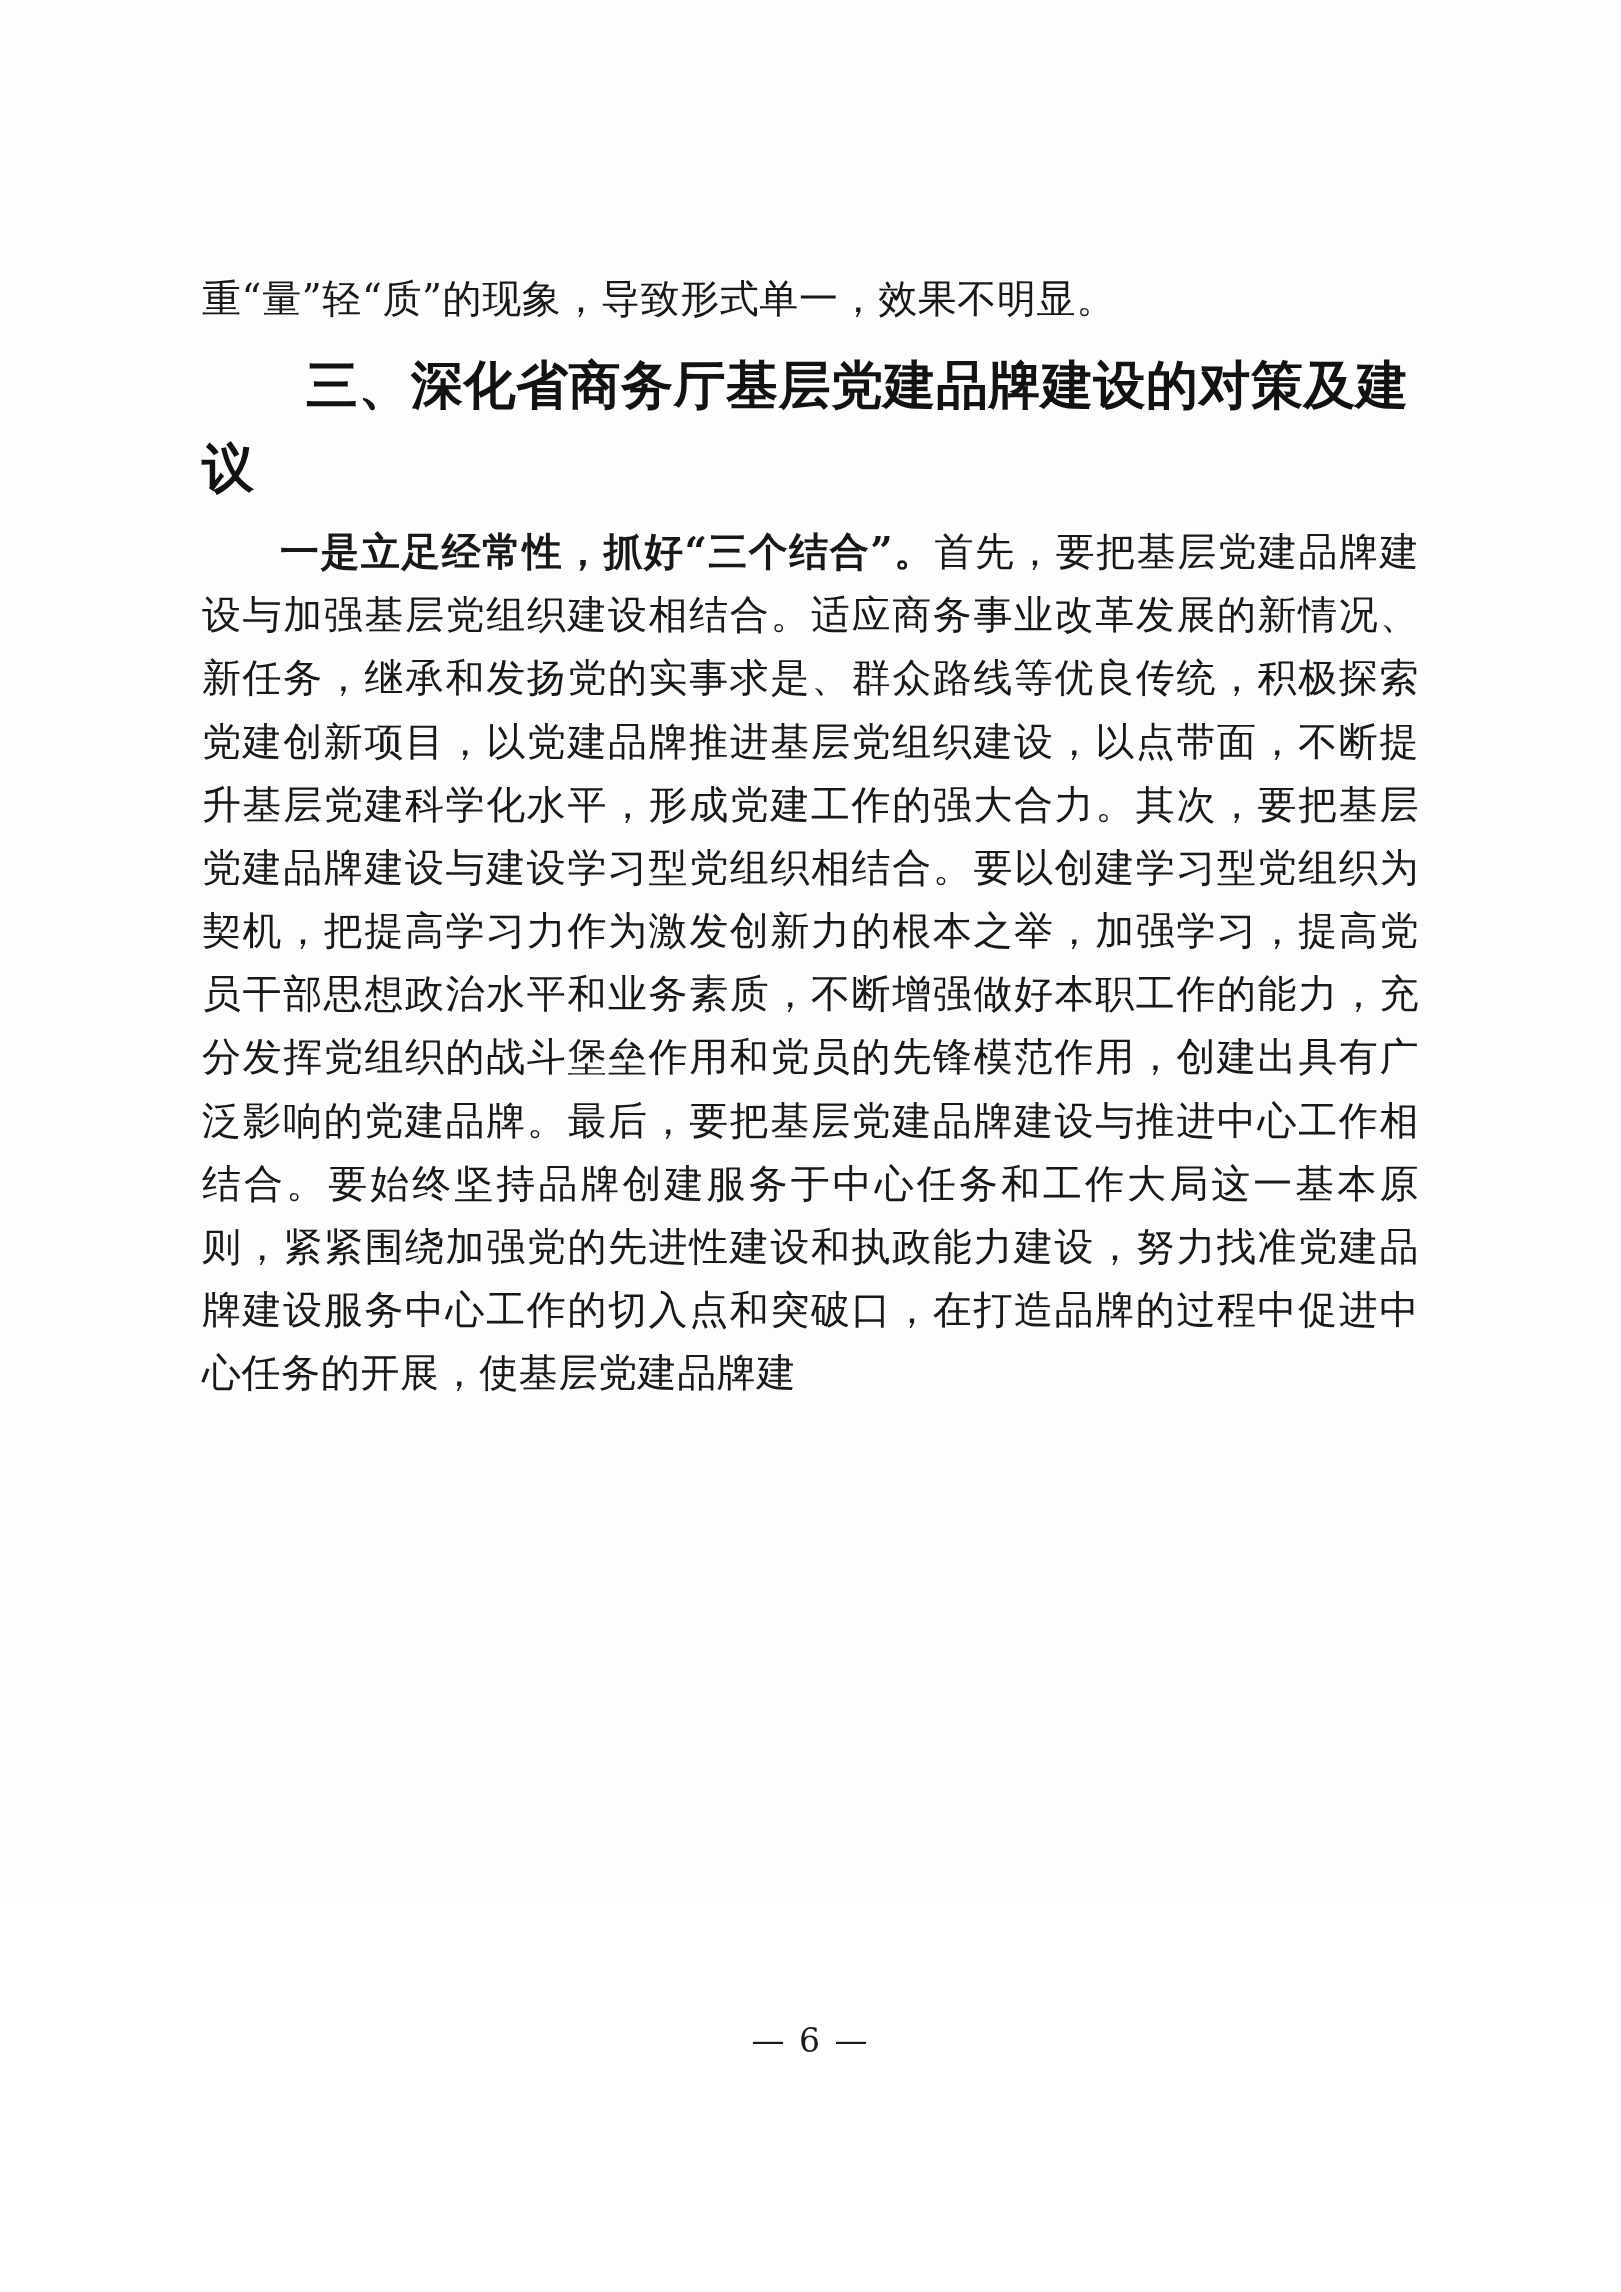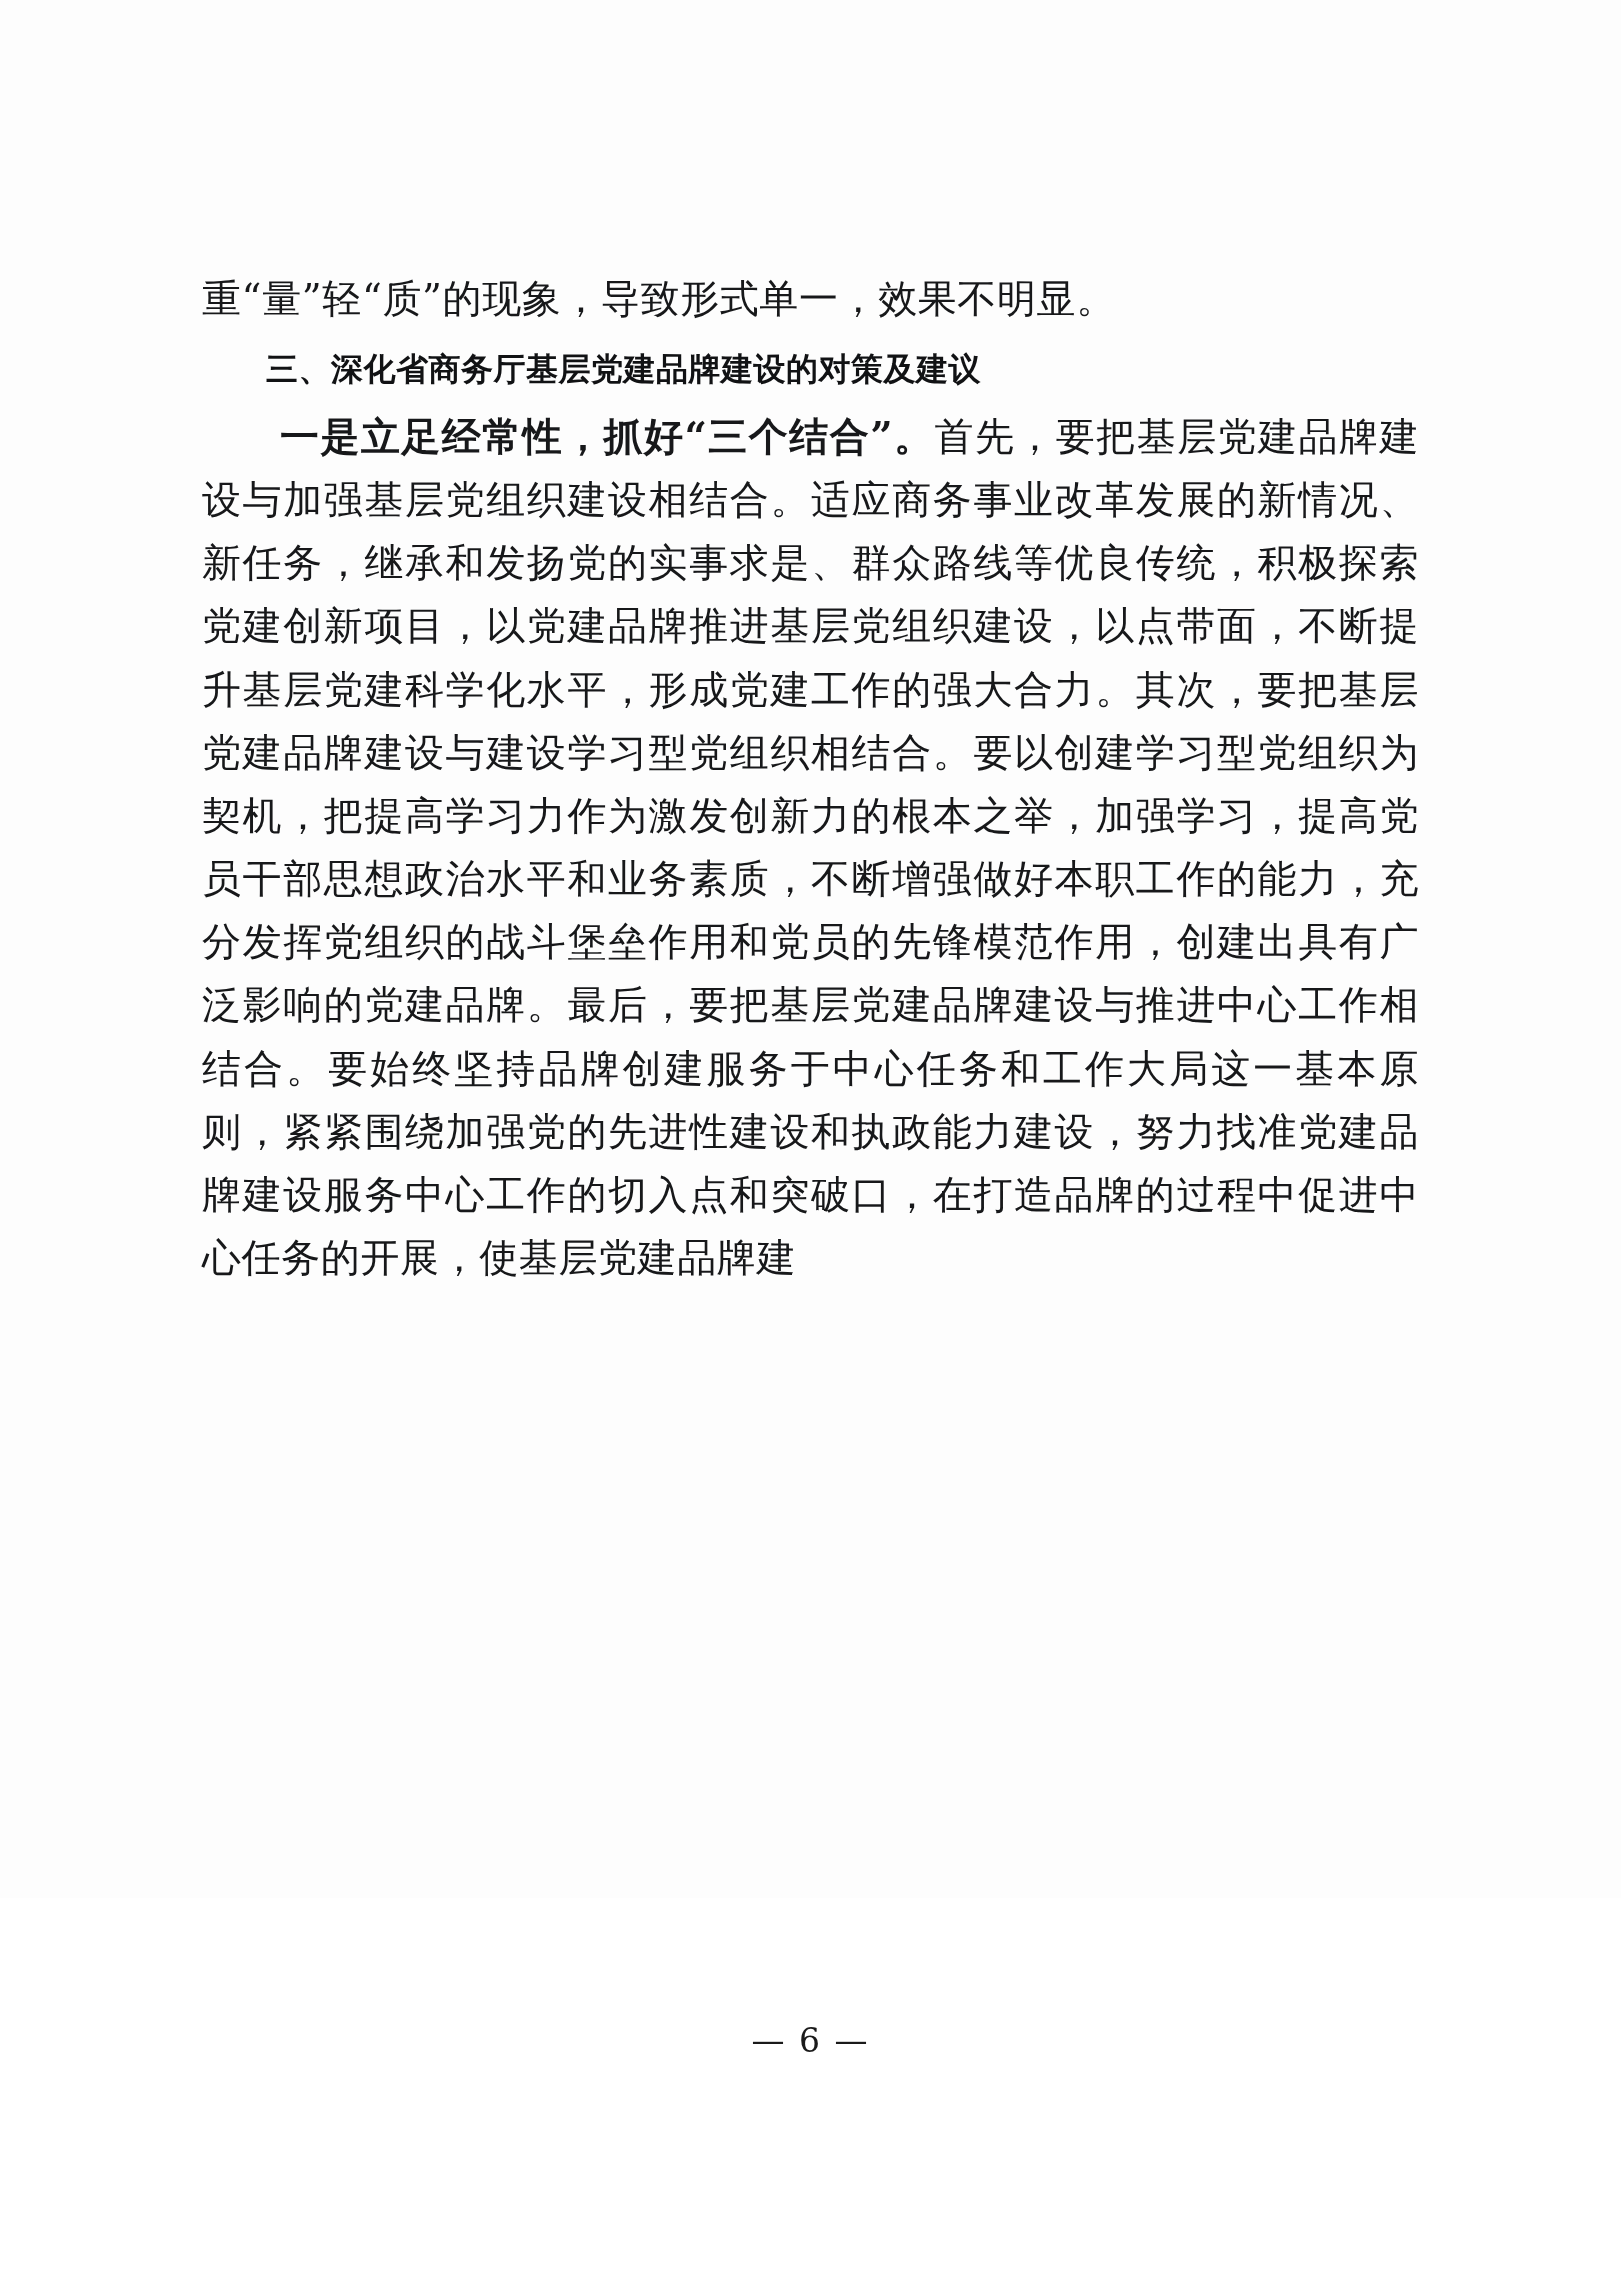--- a/index.html
+++ b/index.html
@@ -36,21 +36,21 @@
     text-align: justify;
     text-justify: inter-ideograph;
     margin: 0 0 2px 0;
     color: #17181a;
     font-family: "DejaVu Serif", "Liberation Serif", serif;
   }
   .indent {
     text-indent: 2em;
   }
   .heading {
-    font-size: 32px;
+    font-size: 52px;
     line-height: 1.6;
     font-weight: bold;
     text-indent: 2em;
     margin: 13.7px 0 9.8px 0;
     color: #111214;
     font-family: "DejaVu Sans", "Liberation Sans", sans-serif;
     letter-spacing: 0.5px;
   }
   .lead {
     font-weight: bold;

